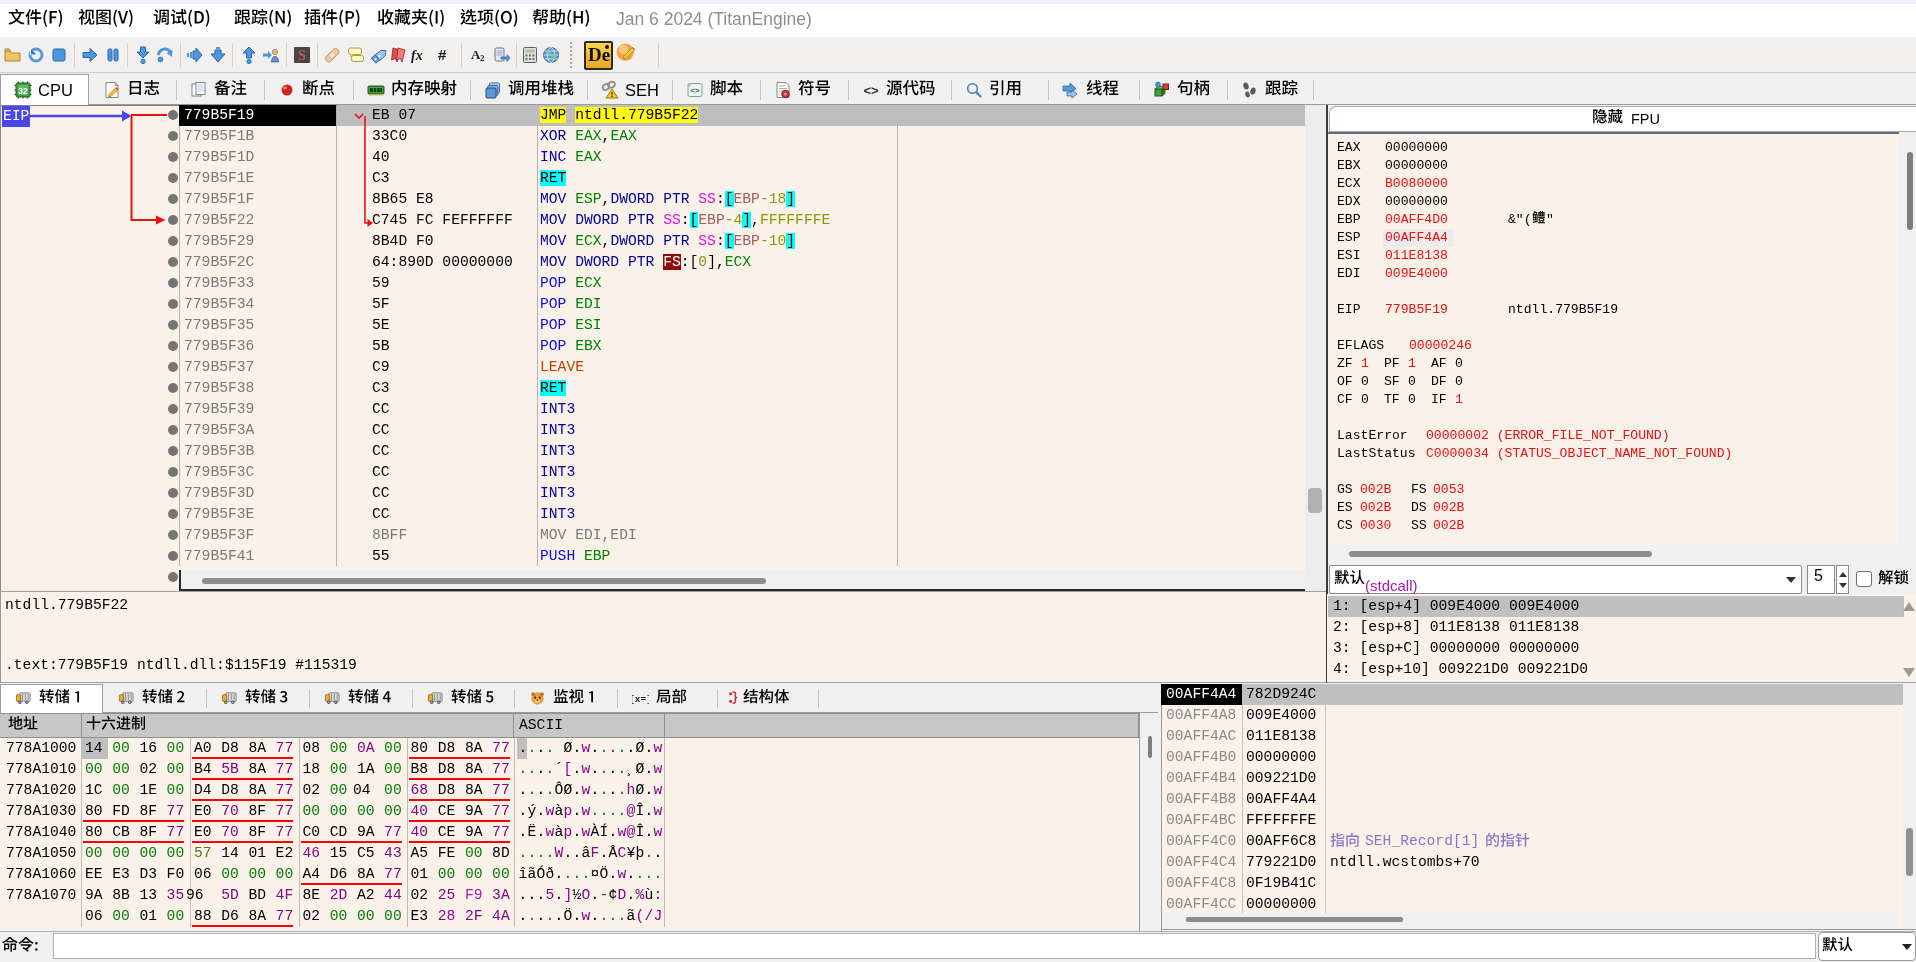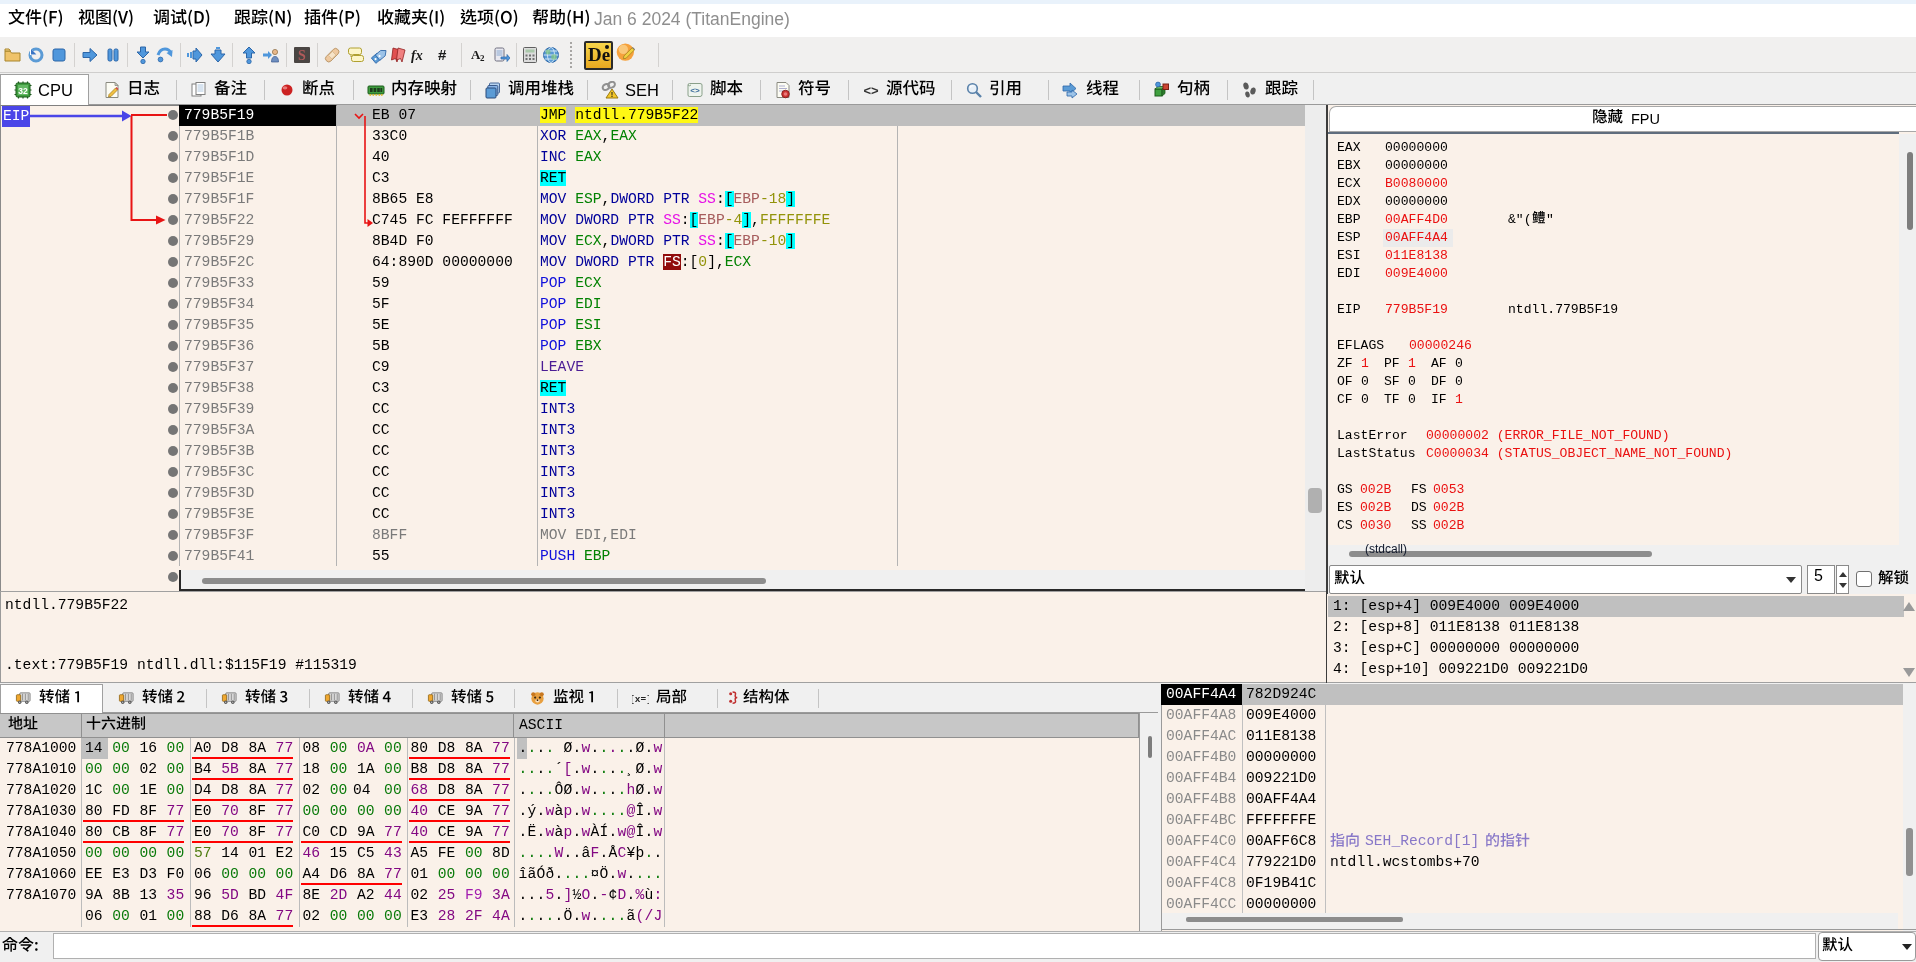--- a/index.html
+++ b/index.html
@@ -75,21 +75,21 @@
   </svg>
 <svg style="position:absolute;left:532px;top:9px" width="59" height="20">
     <g fill="#000" transform="translate(0,14.3) scale(0.01700,-0.01700)">
       <path transform="translate(0,0)" d="M537 503V430H46V503ZM514 637V565H83V637ZM864 803V723H668V305H578V803ZM865 803 881 807 947 769Q922 730 891 688Q860 645 831 609Q892 570 915 534Q939 498 940 464Q940 429 927 406Q914 383 888 368Q875 362 858 357Q841 352 826 350Q801 348 771 347Q741 347 713 349Q711 367 703 390Q695 413 683 429Q713 426 737 425Q761 425 781 426Q792 427 802 428Q813 430 821 433Q845 443 845 472Q844 497 819 529Q794 560 731 596Q753 627 774 661Q796 696 815 728Q834 761 847 785V803ZM357 527Q357 493 346 454Q334 416 308 378Q282 341 237 307Q193 274 126 251Q115 266 96 286Q77 306 60 319Q118 335 157 360Q195 386 218 415Q241 445 251 474Q261 504 261 528V844H357ZM546 343V-82H447V343ZM816 265V180H239V-29H143V265ZM872 66Q872 33 862 13Q853 -6 825 -16Q799 -26 757 -28Q715 -30 655 -30Q651 -11 642 12Q632 35 623 52Q652 51 679 51Q706 50 726 50Q747 51 755 51Q767 52 771 55Q776 58 776 67V265H872ZM532 745Q475 726 401 712Q327 698 248 688Q170 679 98 673Q96 688 89 709Q82 730 75 745Q128 750 185 757Q241 765 296 774Q351 783 399 794Q448 806 486 818Z"></path>
       <path transform="translate(1000,0)" d="M882 622V533H468V622ZM933 622Q933 622 933 613Q933 605 932 594Q932 584 932 578Q929 421 925 312Q921 203 915 133Q910 64 902 25Q893 -14 881 -30Q865 -53 847 -62Q829 -71 803 -75Q780 -78 743 -78Q706 -77 667 -76Q665 -56 658 -30Q650 -3 638 15Q678 12 712 11Q746 10 761 10Q775 10 783 13Q792 17 799 26Q809 38 815 73Q822 109 827 176Q832 243 835 348Q839 453 842 602V622ZM712 844Q712 724 709 612Q706 499 693 397Q681 295 652 206Q623 117 571 43Q518 -31 436 -85Q426 -68 406 -47Q386 -27 369 -15Q446 35 495 102Q543 169 569 251Q595 333 606 427Q616 521 618 627Q620 732 620 844ZM438 799V147H349V713H186V83H101V799ZM30 111Q87 122 161 136Q236 151 320 169Q404 187 487 205L496 121Q417 102 337 82Q256 63 182 46Q108 29 47 14ZM392 586V502H145V586ZM392 375V292H145V375Z"></path>
       <path transform="translate(2000,0)" d="M234 -208Q165 -95 126 28Q87 151 87 298Q87 445 126 569Q165 692 234 805L307 773Q244 666 213 544Q183 422 183 298Q183 175 213 53Q244 -69 307 -176Z"></path>
       <path transform="translate(2353,0)" d="M95 -11V718H213V421H521V718H639V-11H521V318H213V-11Z"></path>
       <path transform="translate(3087,0)" d="M119 -208 46 -176Q110 -69 140 53Q170 175 170 298Q170 422 140 544Q110 666 46 773L119 805Q189 692 227 569Q266 445 266 298Q266 151 227 28Q189 -95 119 -208Z"></path>
     </g>
   </svg>
-<div class="abs" style="left:594px;top:9px;font-size:17.5px;color:#8e8e8e">Jan 6 2024 (TitanEngine)</div>
+<div class="abs" style="left:616px;top:9px;font-size:17.5px;color:#8e8e8e">Jan 6 2024 (TitanEngine)</div>
 <div class="abs" style="left:0;top:37px;width:1916px;height:36px;background:#f1f0ef;border-bottom:1px solid #cfcecd"></div>
 <div class="abs" style="left:74px;top:43px;width:1px;height:24px;background:#d4d2d0"></div>
 <div class="abs" style="left:127px;top:43px;width:1px;height:24px;background:#d4d2d0"></div>
 <div class="abs" style="left:180px;top:43px;width:1px;height:24px;background:#d4d2d0"></div>
 <div class="abs" style="left:232px;top:43px;width:1px;height:24px;background:#d4d2d0"></div>
 <div class="abs" style="left:286px;top:43px;width:1px;height:24px;background:#d4d2d0"></div>
 <div class="abs" style="left:317px;top:43px;width:1px;height:24px;background:#d4d2d0"></div>
 <div class="abs" style="left:461px;top:43px;width:1px;height:24px;background:#d4d2d0"></div>
 <div class="abs" style="left:516px;top:43px;width:1px;height:24px;background:#d4d2d0"></div>
 <div class="abs" style="left:570px;top:42px;width:1px;height:26px;border-left:2px dotted #a8a6a4"></div>
@@ -451,21 +451,21 @@
 <div class="abs mono" style="left:372px;top:315px;color:#000">5E</div>
 <div class="abs" style="left:168px;top:320px;width:10px;height:10px;border-radius:5px;background:#757575"></div>
 <div class="abs mono" style="left:540px;top:315px"><span style="color:#1010dc">POP</span><span style=""> </span><span style="color:#028202">ESI</span></div>
 <div class="abs mono" style="left:184px;top:336px;color:#7a7a7a">779B5F36</div>
 <div class="abs mono" style="left:372px;top:336px;color:#000">5B</div>
 <div class="abs" style="left:168px;top:341px;width:10px;height:10px;border-radius:5px;background:#757575"></div>
 <div class="abs mono" style="left:540px;top:336px"><span style="color:#1010dc">POP</span><span style=""> </span><span style="color:#028202">EBX</span></div>
 <div class="abs mono" style="left:184px;top:357px;color:#7a7a7a">779B5F37</div>
 <div class="abs mono" style="left:372px;top:357px;color:#000">C9</div>
 <div class="abs" style="left:168px;top:362px;width:10px;height:10px;border-radius:5px;background:#757575"></div>
-<div class="abs mono" style="left:540px;top:357px"><span style="color:#4c1d95">LEAVE</span></div>
+<div class="abs mono" style="left:540px;top:357px"><span style="color:#c2410c">LEAVE</span></div>
 <div class="abs mono" style="left:184px;top:378px;color:#7a7a7a">779B5F38</div>
 <div class="abs mono" style="left:372px;top:378px;color:#000">C3</div>
 <div class="abs" style="left:168px;top:383px;width:10px;height:10px;border-radius:5px;background:#757575"></div>
 <div class="abs mono" style="left:540px;top:378px"><span style="color:#000;background:#0ff">RET</span></div>
 <div class="abs mono" style="left:184px;top:399px;color:#7a7a7a">779B5F39</div>
 <div class="abs mono" style="left:372px;top:399px;color:#000">CC</div>
 <div class="abs" style="left:168px;top:404px;width:10px;height:10px;border-radius:5px;background:#757575"></div>
 <div class="abs mono" style="left:540px;top:399px"><span style="color:#00009a">INT3</span></div>
 <div class="abs mono" style="left:184px;top:420px;color:#7a7a7a">779B5F3A</div>
 <div class="abs mono" style="left:372px;top:420px;color:#000">CC</div>
@@ -604,21 +604,21 @@
 <div class="abs" style="left:1328px;top:545px;width:588px;height:13px;background:#f0f0f0"></div>
 <div class="abs" style="left:1349px;top:551px;width:303px;height:6px;background:#8d8d8d;border-radius:3px"></div>
 <div class="abs" style="left:1328px;top:558px;width:588px;height:36px;background:#f0f0f0"></div>
 <div class="abs" style="left:1329px;top:565px;width:473px;height:29px;background:#fff;border:1px solid #8a8a8a;border-radius:2px"></div>
 <svg style="position:absolute;left:1334px;top:570px" width="32" height="18">
     <g fill="#000" transform="translate(0,13.0) scale(0.01550,-0.01550)">
       <path transform="translate(0,0)" d="M752 502Q769 396 798 300Q826 205 870 130Q913 55 973 9Q963 -0 952 -16Q940 -31 929 -47Q919 -64 913 -77Q849 -22 804 63Q760 147 729 255Q699 362 680 486Q680 486 691 488Q702 491 716 494Q730 497 741 500Q752 502 752 502ZM524 560Q524 560 547 560Q570 560 608 560Q645 560 690 560Q735 560 780 560Q826 560 863 560Q900 560 923 560Q946 560 946 560Q946 560 946 551Q946 542 946 529Q946 515 946 502Q946 488 946 479Q946 470 946 470Q946 470 923 470Q900 470 863 470Q825 470 780 470Q735 470 690 470Q645 470 608 470Q570 470 547 470Q524 470 524 470Q524 470 524 479Q524 488 524 502Q524 515 524 528Q524 542 524 551Q524 560 524 560ZM760 769Q760 769 769 774Q778 779 791 785Q804 790 814 795Q823 800 823 800Q842 774 861 743Q881 713 899 684Q917 655 927 633Q927 633 917 627Q907 621 893 614Q880 607 870 601Q859 595 859 595Q850 617 833 648Q816 678 797 710Q778 742 760 769ZM664 843Q664 843 677 843Q690 843 708 843Q725 843 738 843Q752 843 752 843Q752 843 752 826Q752 808 752 781Q752 754 752 723Q752 692 752 665Q752 638 752 620Q752 603 752 603Q752 522 745 434Q738 346 718 255Q698 164 659 76Q620 -11 556 -91Q543 -73 522 -55Q501 -36 483 -24Q544 52 580 133Q617 214 635 296Q653 378 659 456Q664 534 664 603Q664 603 664 621Q664 638 664 665Q664 692 664 723Q664 754 664 781Q664 808 664 826Q664 843 664 843ZM156 745Q156 745 156 728Q156 711 156 685Q156 658 156 628Q156 598 156 571Q156 544 156 527Q156 510 156 510Q156 510 175 510Q194 510 224 510Q254 510 288 510Q322 510 352 510Q382 510 401 510Q421 510 421 510Q421 510 421 527Q421 545 421 571Q421 598 421 628Q421 658 421 685Q421 712 421 729Q421 745 421 745Q421 745 401 745Q382 745 352 745Q322 745 288 745Q254 745 224 745Q194 745 175 745Q156 745 156 745ZM87 813Q87 813 109 813Q131 813 167 813Q203 813 246 813Q289 813 331 813Q374 813 410 813Q446 813 468 813Q490 813 490 813Q490 813 490 786Q490 759 490 717Q490 675 490 628Q490 581 490 539Q490 497 490 470Q490 443 490 443Q490 443 468 443Q446 443 410 443Q374 443 331 443Q289 443 246 443Q203 443 167 443Q131 443 109 443Q87 443 87 443Q87 443 87 470Q87 497 87 539Q87 581 87 628Q87 675 87 717Q87 759 87 786Q87 813 87 813ZM165 696Q165 696 177 699Q190 703 202 706Q214 709 214 709Q225 673 235 631Q244 589 246 560Q246 560 233 556Q220 552 207 547Q194 543 194 543Q193 574 185 617Q176 660 165 696ZM198 111Q198 111 208 112Q218 113 230 114Q242 115 252 116Q261 117 261 117Q268 77 273 30Q277 -17 276 -52Q276 -52 266 -53Q256 -54 243 -56Q230 -57 220 -58Q210 -59 210 -59Q212 -25 208 23Q205 71 198 111ZM294 118Q294 118 303 119Q312 121 324 123Q336 125 345 127Q355 128 355 128Q368 93 379 51Q390 8 394 -22Q394 -22 384 -23Q374 -25 361 -28Q348 -31 339 -33Q329 -35 329 -35Q325 -4 316 39Q306 81 294 118ZM392 128Q392 128 401 131Q410 134 422 138Q434 142 444 145Q453 148 453 148Q469 122 483 89Q496 56 502 33Q502 33 492 29Q482 25 469 21Q456 17 446 13Q436 9 436 9Q431 34 419 67Q406 101 392 128ZM108 130Q108 130 118 125Q127 120 140 115Q153 109 162 104Q172 100 172 100Q164 73 154 39Q144 6 133 -27Q122 -60 111 -86Q111 -86 100 -82Q90 -77 76 -71Q62 -65 52 -60Q41 -55 41 -55Q54 -29 66 3Q78 36 89 69Q100 103 108 130ZM362 713Q362 713 370 710Q379 707 390 703Q402 699 410 696Q419 693 419 693Q406 656 393 615Q380 573 368 544Q368 544 357 549Q346 553 335 557Q323 561 323 561Q330 582 337 609Q345 636 352 664Q358 692 362 713ZM88 383Q88 383 117 383Q146 383 192 383Q238 383 289 383Q340 383 386 383Q431 383 460 383Q489 383 489 383Q489 383 489 371Q489 360 489 345Q489 330 489 319Q489 307 489 307Q489 307 460 307Q431 307 385 307Q339 307 288 307Q237 307 191 307Q146 307 117 307Q88 307 88 307Q88 307 88 319Q88 330 88 345Q88 360 88 371Q88 383 88 383ZM257 777Q257 777 266 777Q276 777 289 777Q301 777 311 777Q321 777 321 777Q321 777 321 755Q321 733 321 698Q321 663 321 625Q321 586 321 551Q321 516 321 494Q321 472 321 472Q321 472 324 472Q326 472 326 472Q326 472 326 453Q326 434 326 404Q326 373 326 340Q326 307 326 276Q326 246 326 227Q326 208 326 208Q326 208 315 208Q304 208 289 208Q274 208 263 208Q251 208 251 208Q251 208 251 227Q251 246 251 276Q251 307 251 340Q251 373 251 404Q251 434 251 453Q251 472 251 472Q251 472 254 472Q257 472 257 472Q257 472 257 494Q257 516 257 551Q257 586 257 625Q257 663 257 698Q257 733 257 755Q257 777 257 777ZM62 243Q62 243 86 243Q110 243 150 243Q189 243 237 243Q285 243 333 243Q380 243 420 243Q460 243 484 243Q508 243 508 243Q508 243 508 232Q508 220 508 206Q508 191 508 180Q508 169 508 169Q508 169 484 169Q460 169 420 169Q380 169 333 169Q285 169 238 169Q190 169 150 169Q110 169 86 169Q62 169 62 169Q62 169 62 180Q62 191 62 206Q62 220 62 232Q62 243 62 243Z"></path>
       <path transform="translate(1000,0)" d="M710 842Q709 735 705 628Q702 522 689 420Q676 318 647 225Q618 133 567 55Q517 -24 437 -84Q425 -66 405 -47Q385 -28 365 -15Q441 39 489 111Q536 183 562 269Q588 354 598 448Q609 543 611 642Q613 742 613 842ZM701 547Q704 518 712 467Q721 415 738 351Q755 287 784 220Q814 153 860 92Q907 31 973 -13Q954 -27 935 -46Q916 -65 905 -84Q835 -35 787 32Q739 99 708 174Q678 248 659 319Q640 391 631 449Q622 507 617 539ZM194 829Q219 807 249 781Q279 754 307 729Q334 704 351 685L286 616Q269 636 243 663Q216 690 186 718Q157 746 131 769ZM178 28 201 63 404 202 432 122Q361 71 317 40Q273 9 249 -8Q225 -25 214 -34Q203 -43 197 -49ZM270 533V442H43V533ZM197 -49 147 14Q163 26 184 52Q204 79 204 116V533H296V53Z"></path>
     </g>
   </svg>
-<div class="abs" style="left:1365px;top:542px;font-size:12px;color:#0f172a">(stdcall)</div>
+<div class="abs" style="left:1365px;top:577px;font-size:15px;color:#a21caf">(stdcall)</div>
 <div class="abs" style="left:1786px;top:577px;width:0;height:0;border-left:5px solid transparent;border-right:5px solid transparent;border-top:6px solid #333"></div>
 <div class="abs" style="left:1807px;top:565px;width:28px;height:29px;background:#fff;border:1px solid #8a8a8a"></div>
 <div class="abs" style="left:1814px;top:567px;font-size:16px;color:#000">5</div>
 <div class="abs" style="left:1836px;top:565px;width:13px;height:29px;background:#fff;border:1px solid #8a8a8a"></div>
 <div class="abs" style="left:1838.5px;top:572px;width:0;height:0;border-left:4px solid transparent;border-right:4px solid transparent;border-bottom:5px solid #333"></div>
 <div class="abs" style="left:1838.5px;top:583px;width:0;height:0;border-left:4px solid transparent;border-right:4px solid transparent;border-top:5px solid #333"></div>
 <div class="abs" style="left:1856px;top:571px;width:16px;height:16px;background:#fff;border:1px solid #707070;border-radius:3px"></div>
 <svg style="position:absolute;left:1878px;top:570px" width="32" height="18">
     <g fill="#000" transform="translate(0,13.0) scale(0.01550,-0.01550)">
       <path transform="translate(0,0)" d="M424 589V517H140V589ZM424 422V353H140V422ZM424 251V179H140V251ZM948 370V289H570V370ZM353 753V680H191V753ZM883 793V715H500V793ZM967 181V98H494V181ZM784 467V-80H694V467ZM323 553V222H257V553ZM940 793Q940 793 940 781Q940 769 939 761Q936 679 931 627Q927 575 920 547Q913 518 902 505Q891 492 878 485Q864 479 844 478Q829 475 801 475Q773 475 742 476Q741 494 735 516Q729 538 720 554Q747 551 770 551Q792 550 802 550Q822 549 830 559Q837 567 841 590Q846 613 849 659Q853 706 856 781V793ZM642 444Q627 375 603 310Q578 246 548 200Q540 207 527 214Q514 221 501 228Q487 234 477 238Q508 280 530 338Q551 397 563 459ZM265 826Q247 759 221 694Q195 629 163 573Q132 517 96 474Q88 481 76 492Q63 503 50 513Q37 524 26 530Q79 587 118 670Q158 754 180 845ZM181 323Q181 277 178 223Q175 169 166 114Q158 59 141 7Q124 -44 97 -86Q91 -79 78 -71Q65 -63 52 -55Q40 -47 30 -44Q64 9 80 73Q95 137 100 202Q104 268 104 324V589H181ZM477 13Q477 -18 470 -38Q462 -57 441 -68Q420 -78 388 -81Q356 -83 306 -83Q304 -66 296 -43Q287 -19 279 -3Q314 -4 342 -4Q371 -4 381 -4Q390 -3 394 1Q398 4 398 14V589H477ZM719 768Q711 697 692 636Q673 576 633 528Q593 480 521 448Q513 463 498 483Q484 502 470 513Q531 539 564 577Q597 615 612 664Q627 712 633 768ZM349 753 362 757 417 723Q400 676 375 624Q349 572 327 535Q315 544 298 555Q280 565 267 571Q279 595 291 624Q304 654 314 684Q325 714 331 738V753Z"></path>
@@ -1050,21 +1050,21 @@
 <div class="abs mono" style="left:617.5px;top:864px;color:#830883">w</div>
 <div class="abs mono" style="left:626.5px;top:864px;color:#000">.</div>
 <div class="abs mono" style="left:635.5px;top:864px;color:#0a7a0a">.</div>
 <div class="abs mono" style="left:644.5px;top:864px;color:#0a7a0a">.</div>
 <div class="abs mono" style="left:653.5px;top:864px;color:#0a7a0a">.</div>
 <div class="abs mono" style="left:6px;top:885px;color:#000">778A1070</div>
 <div class="abs mono" style="left:85.0px;top:885px;color:#000">9A</div>
 <div class="abs mono" style="left:112.2px;top:885px;color:#000">8B</div>
 <div class="abs mono" style="left:139.4px;top:885px;color:#000">13</div>
 <div class="abs mono" style="left:166.6px;top:885px;color:#830883">35</div>
-<div class="abs mono" style="left:194.0px;top:885px;color:#000">96</div>
+<div class="abs mono" style="left:186px;top:885px;color:#000">96</div>
 <div class="abs mono" style="left:221.2px;top:885px;color:#830883">5D</div>
 <div class="abs mono" style="left:248.4px;top:885px;color:#000">BD</div>
 <div class="abs mono" style="left:275.6px;top:885px;color:#830883">4F</div>
 <div class="abs mono" style="left:302.5px;top:885px;color:#000">8E</div>
 <div class="abs mono" style="left:329.7px;top:885px;color:#830883">2D</div>
 <div class="abs mono" style="left:356.9px;top:885px;color:#000">A2</div>
 <div class="abs mono" style="left:384.1px;top:885px;color:#830883">44</div>
 <div class="abs mono" style="left:410.5px;top:885px;color:#000">02</div>
 <div class="abs mono" style="left:437.7px;top:885px;color:#830883">25</div>
 <div class="abs mono" style="left:464.9px;top:885px;color:#a21caf">F9</div>

